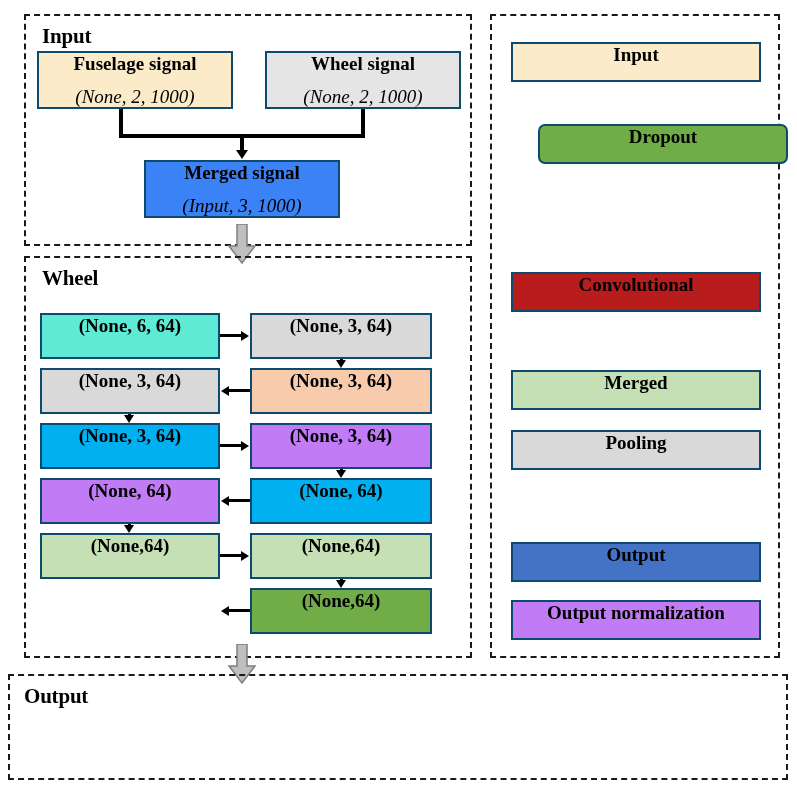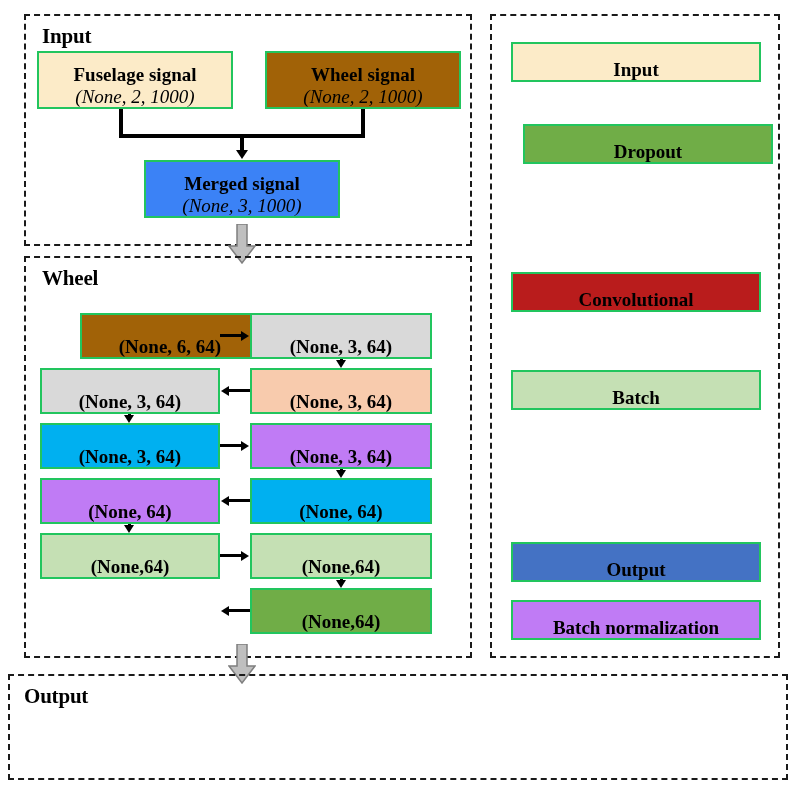--- a/index.html
+++ b/index.html
@@ -31,25 +31,25 @@
     font-size: 21px;
     color: #000000;
     letter-spacing: -0.2px;
     white-space: nowrap;
   }
 
   
   .box {
     position: absolute;
     box-sizing: border-box;
-    border: 2px solid #22c55e;
+    border: 2px solid #0c4a6e;
     display: flex;
     flex-direction: column;
     align-items: center;
-    justify-content: flex-end;
+    justify-content: space-between;
     color: #000000;
     text-align: center;
     line-height: 1.12;
     overflow: hidden;
   }
   .box .ln1 {
     font-weight: bold;
     font-size: 19px;
     white-space: nowrap;
   }
@@ -122,44 +122,44 @@
 <div id="canvas">
 
   <div class="panel" style="left:24px; top:14px; width:448px; height:232px;"></div>
   <div class="panel-title" style="left:42px; top:24px;">Input</div>
 
   <div class="box" style="left:37px; top:51px; width:196px; height:58px; background:#FCEBC8;">
     <span class="ln1">Fuselage signal</span>
     <span class="ln2">(None, 2, 1000)</span>
   </div>
 
-  <div class="box" style="left:265px; top:51px; width:196px; height:58px; background:#a16207;">
+  <div class="box" style="left:265px; top:51px; width:196px; height:58px; background:#e5e5e5;">
     <span class="ln1">Wheel signal</span>
     <span class="ln2">(None, 2, 1000)</span>
   </div>
 
   <div class="ln" style="left:119px; top:109px; width:4px; height:29px;"></div>
   <div class="ln" style="left:361px; top:109px; width:4px; height:29px;"></div>
   <div class="ln" style="left:119px; top:134px; width:246px; height:4px;"></div>
   <div class="ln" style="left:240px; top:134px; width:4px; height:20px;"></div>
   <div class="arrow-down" style="left:236px; top:150px;"></div>
 
   <div class="box" style="left:144px; top:160px; width:196px; height:58px; background:#3b82f6;">
     <span class="ln1">Merged signal</span>
-    <span class="ln2">(None, 3, 1000)</span>
+    <span class="ln2">(Input, 3, 1000)</span>
   </div>
 
   <svg class="block-arrow" style="left:228px; top:224px;" width="28" height="40" viewBox="0 0 28 40">
     <polygon points="9,0 19,0 19,22 27,22 14,39 1,22 9,22" fill="#BFBFBF" stroke="#7F7F7F" stroke-width="1.5"></polygon>
   </svg>
 
   <div class="panel" style="left:24px; top:256px; width:448px; height:402px;"></div>
   <div class="panel-title" style="left:42px; top:266px;">Wheel</div>
 
-  <div class="box shapebox" style="left:40px; top:313px; width:180px; height:46px; background:#a16207;margin-left:40px;">
+  <div class="box shapebox" style="left:40px; top:313px; width:180px; height:46px; background:#5eead4;">
     <span>(None, 6, 64)</span>
   </div>
   <div class="box shapebox" style="left:40px; top:368px; width:180px; height:46px; background:#D9D9D9;">
     <span>(None, 3, 64)</span>
   </div>
   <div class="box shapebox" style="left:40px; top:423px; width:180px; height:46px; background:#00B0F0;">
     <span>(None, 3, 64)</span>
   </div>
   <div class="box shapebox" style="left:40px; top:478px; width:180px; height:46px; background:#C07BF5;">
     <span>(None, 64)</span>
@@ -222,33 +222,36 @@
 
   <svg class="block-arrow" style="left:228px; top:644px;" width="28" height="40" viewBox="0 0 28 40">
     <polygon points="9,0 19,0 19,22 27,22 14,39 1,22 9,22" fill="#BFBFBF" stroke="#7F7F7F" stroke-width="1.5"></polygon>
   </svg>
 
   <div class="panel" style="left:490px; top:14px; width:290px; height:644px;"></div>
 
   <div class="box legendbox" style="left:511px; top:42px; width:250px; height:40px; background:#FCEBC8;">
     <span>Input</span>
   </div>
-  <div class="box legendbox" style="left:523px; top:124px; width:250px; height:40px; background:#70AD47;">
+  <div class="box legendbox" style="left:538px; top:124px; width:250px; height:40px; background:#70AD47;border-radius:7px;">
     <span>Dropout</span>
   </div>
   <div class="box legendbox" style="left:511px; top:272px; width:250px; height:40px; background:#b91c1c;">
     <span>Convolutional</span>
   </div>
   <div class="box legendbox" style="left:511px; top:370px; width:250px; height:40px; background:#C5E0B4;">
-    <span>Batch</span>
+    <span>Merged</span>
+  </div>
+  <div class="box legendbox" style="left:511px; top:430px; width:250px; height:40px; background:#D9D9D9;">
+    <span>Pooling</span>
   </div>
   <div class="box legendbox" style="left:511px; top:542px; width:250px; height:40px; background:#4472C4;">
     <span>Output</span>
   </div>
   <div class="box legendbox" style="left:511px; top:600px; width:250px; height:40px; background:#C07BF5;">
-    <span>Batch normalization</span>
+    <span>Output normalization</span>
   </div>
 
   <div class="panel" style="left:8px; top:674px; width:780px; height:106px;"></div>
   <div class="panel-title" style="left:24px; top:684px;">Output</div>
 
 
 </div>
 
 </body></html>

